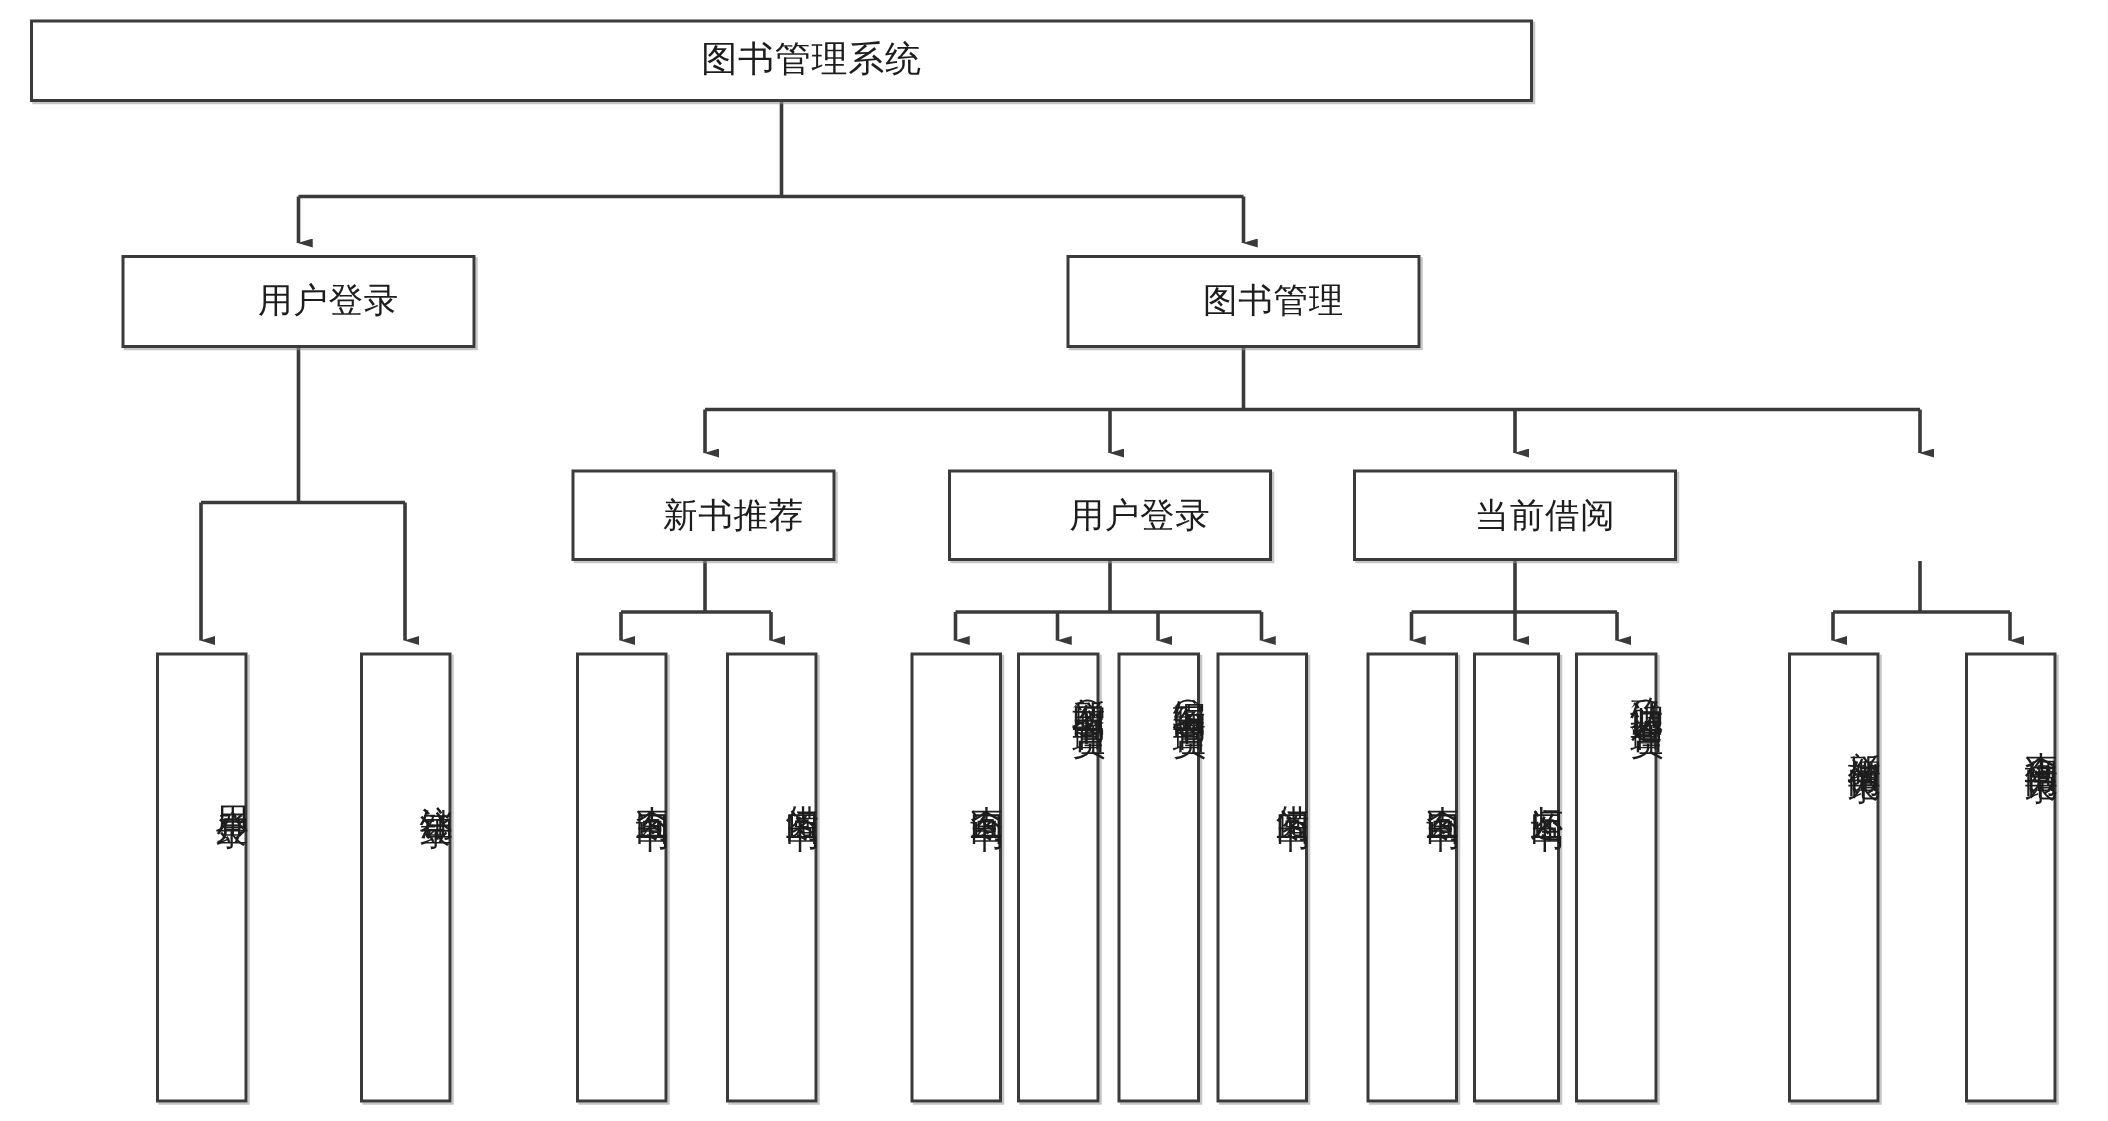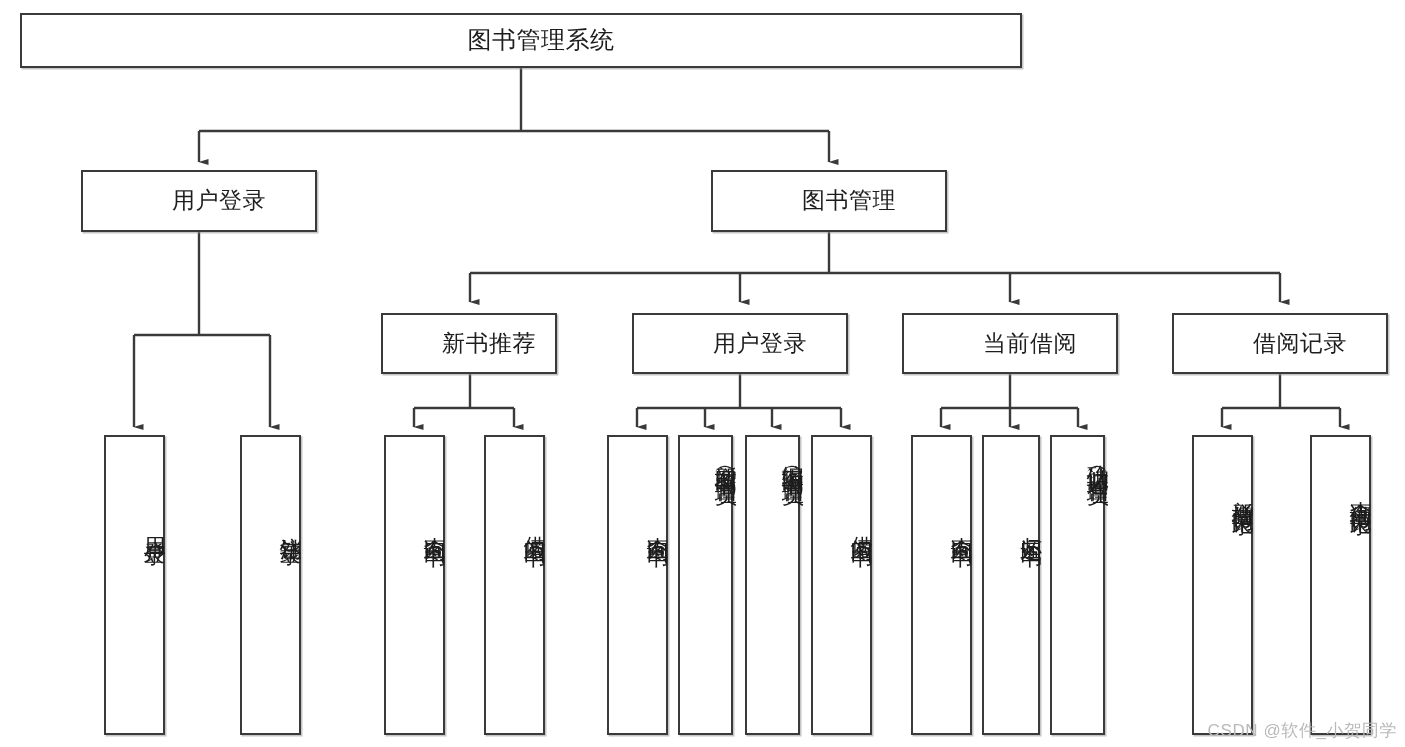--- a/index.html
+++ b/index.html
@@ -155,23 +155,20 @@
 
   <div class="node horiz" style="left:362px; top:313px; width:176px; height:61px;margin-left:19px;">
     <span class="node-label">新书推荐</span>
   </div>
   <div class="node horiz" style="left:632px; top:313px; width:216px; height:61px;">
     <span class="node-label">用户登录</span>
   </div>
   <div class="node horiz" style="left:902px; top:313px; width:216px; height:61px;">
     <span class="node-label">当前借阅</span>
   </div>
-  <div class="node horiz" style="left:1172px; top:313px; width:216px; height:61px;">
-    <span class="node-label">借阅记录</span>
-  </div>
 
   <div class="node vert pad-top-lg" style="left:104px; top:435px; width:61px; height:300px;">
     <span class="node-label">用户登录</span>
   </div>
   <div class="node vert pad-top-lg" style="left:240px; top:435px; width:61px; height:300px;">
     <span class="node-label">注销登录</span>
   </div>
 
   <div class="node vert pad-top-lg" style="left:384px; top:435px; width:61px; height:300px;">
     <span class="node-label">查询图书</span>
@@ -203,14 +200,13 @@
     <span class="node-label">确认归还（管理员）</span>
   </div>
 
   <div class="node vert pad-top-md" style="left:1192px; top:435px; width:61px; height:300px;">
     <span class="node-label">新增借阅记录</span>
   </div>
   <div class="node vert pad-top-md" style="left:1310px; top:435px; width:61px; height:300px;">
     <span class="node-label">查询借阅记录</span>
   </div>
 
-  <div id="watermark">CSDN @软件_小贺同学</div>
 </div>
 
 </body></html>

